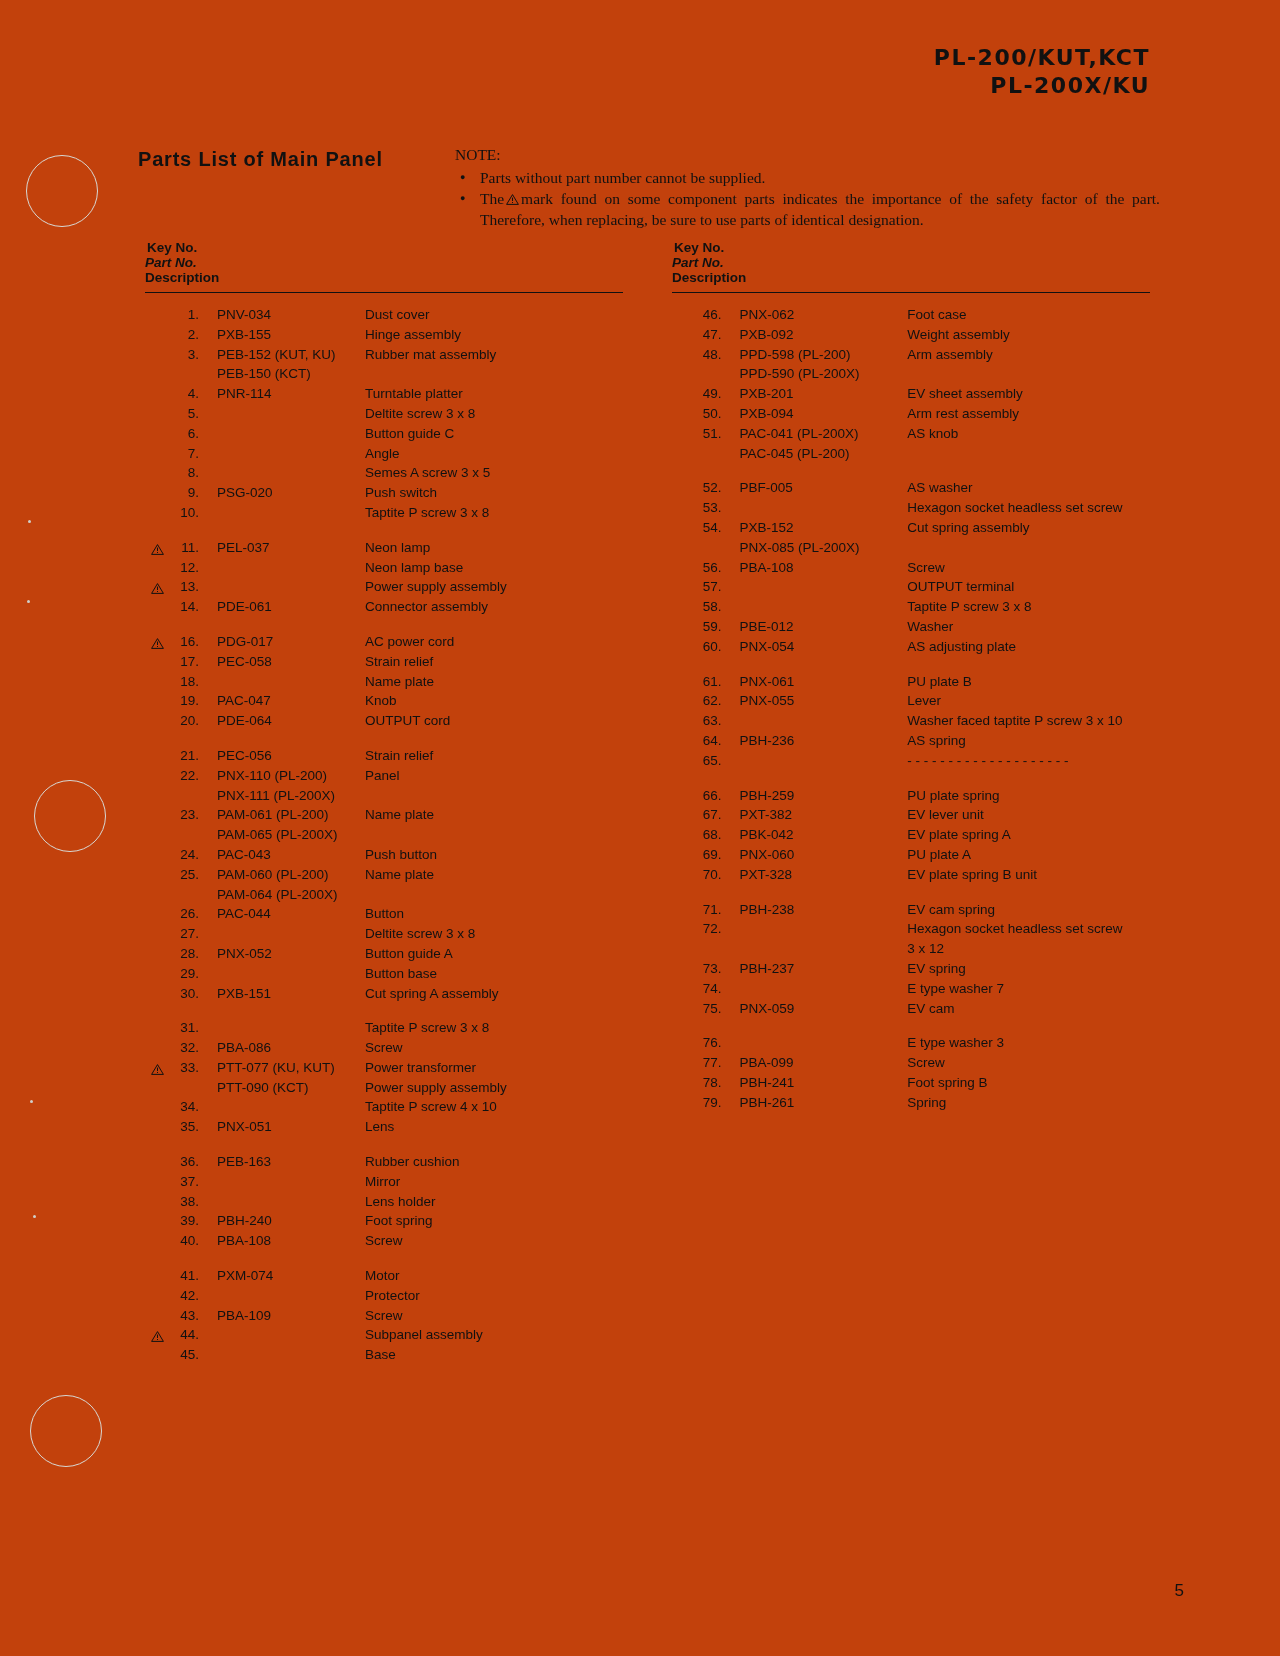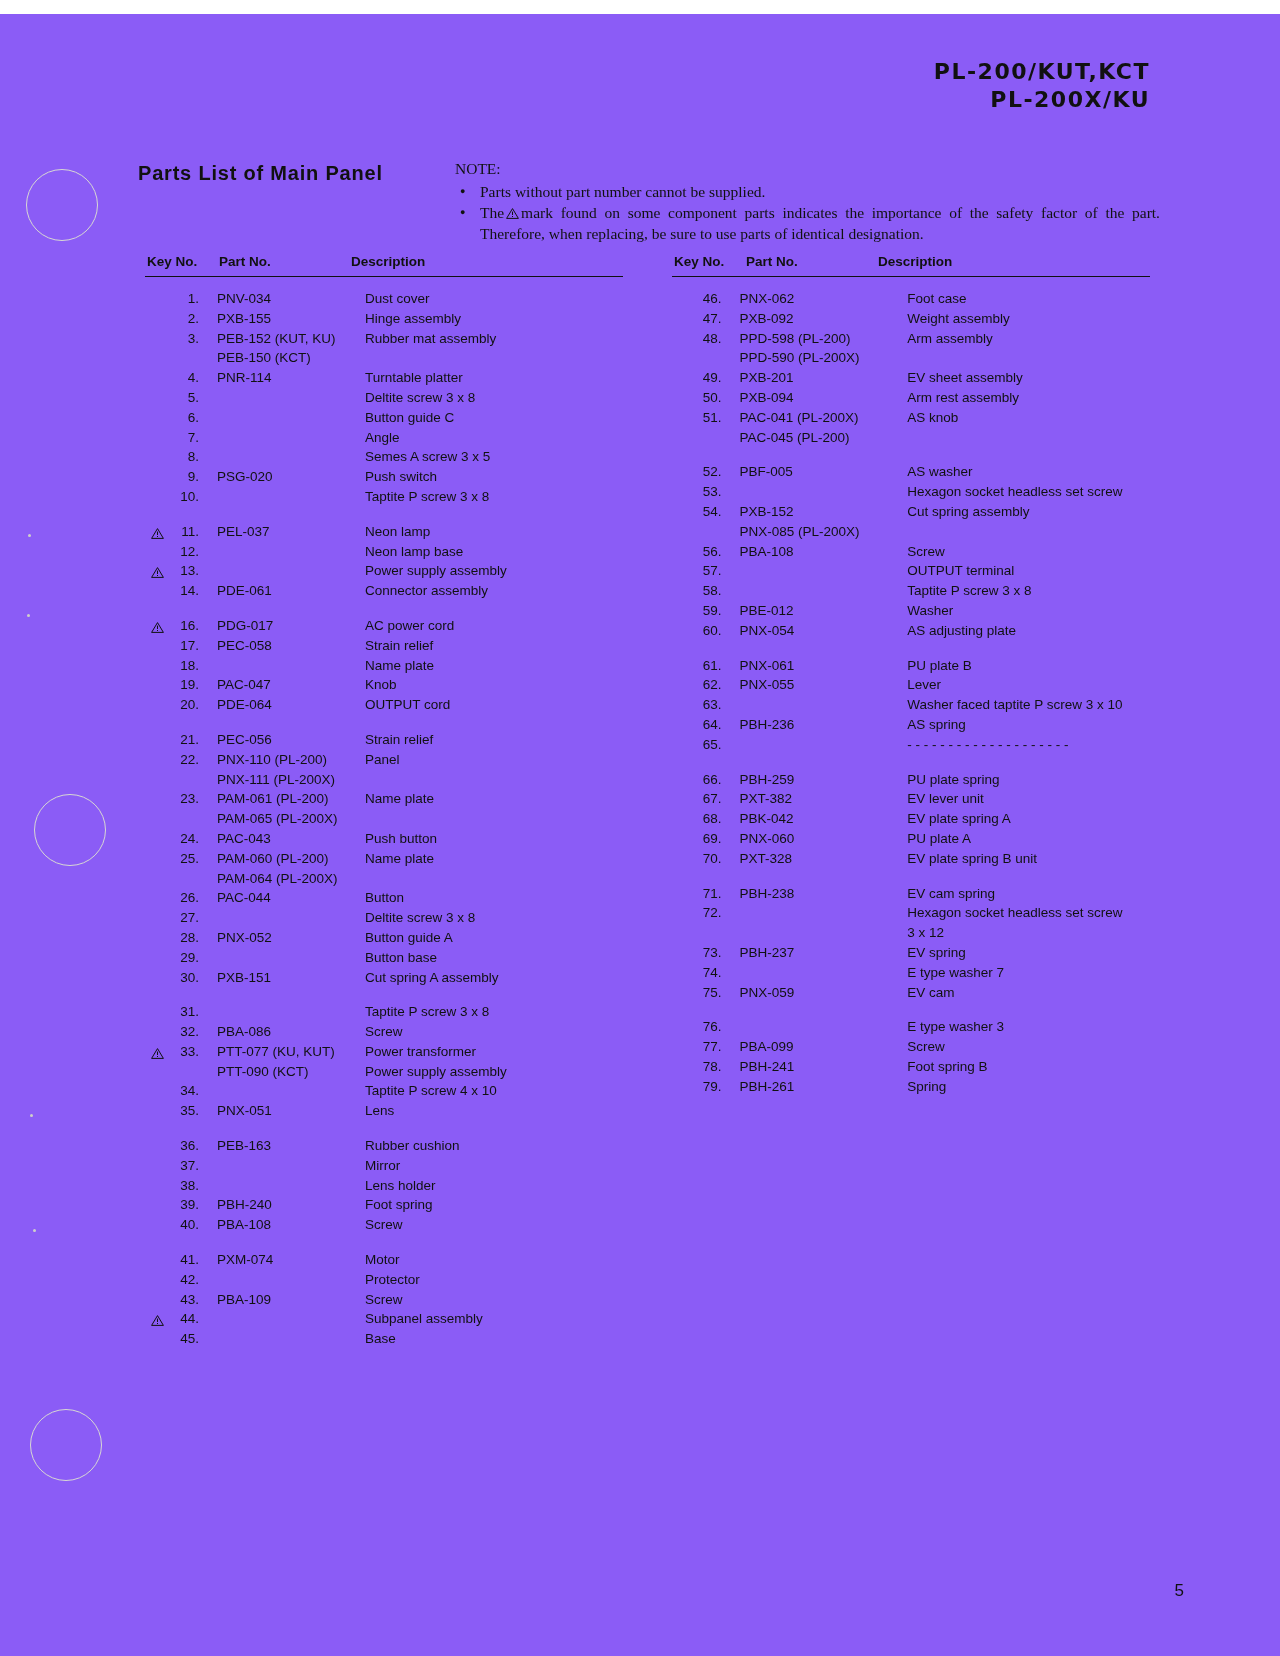--- a/index.html
+++ b/index.html
@@ -11,22 +11,21 @@
     width: 1280px;
     height: 1656px;
     position: relative;
     font-family: "Liberation Sans", sans-serif;
     color: #111;
     overflow: hidden;
   }
   .page {
     position: absolute;
     inset: 0;
-    background: #8b5cf6;
-    margin-top: 14px;
+    background: #c2410c;
   }
 
   
   .model-header {
     position: absolute;
     top: 44px;
     right: 130px;
     text-align: right;
     font-family: "DejaVu Sans", sans-serif;
     font-weight: bold;
@@ -88,31 +87,32 @@
   }
   .col-left  { left: 145px;  width: 500px; }
   .col-right { left: 672px;  width: 492px; }
 
   .head-row {
     display: flex;
     font-size: 13.5px;
     font-weight: bold;
     padding-bottom: 7px;
     color: #111;
+    flex-direction: column;
   }
   .rule {
     height: 0;
     border-top: 1.4px solid #111;
     margin-bottom: 12px;
   }
   .col-left .rule  { width: 478px; }
   .col-right .rule { width: 478px; }
 
   .c-key  { width: 72px;  text-align: left; padding-left: 2px; }
-  .c-part { width: 132px; }
+  .c-part { width: 132px; font-style: italic; }
   .c-desc { width: 255px; }
 
   .rows { font-size: 13.5px; line-height: 19.8px; color: #111; }
   .row {
     display: flex;
     align-items: flex-start;
     min-height: 19.8px;
   }
   .row.gap { margin-top: 15px; }
 

